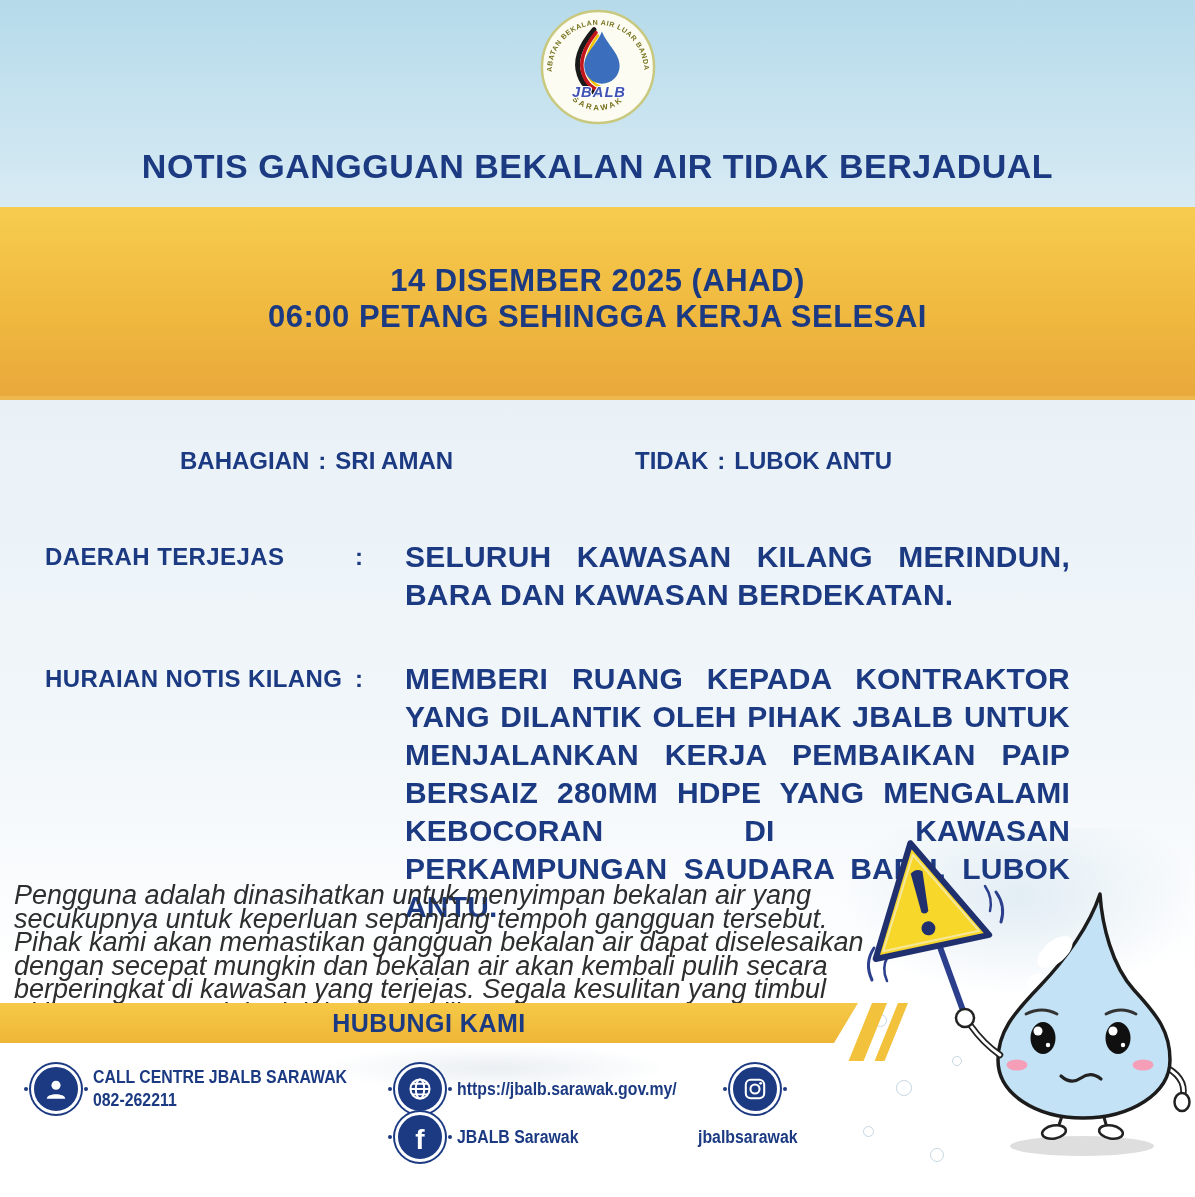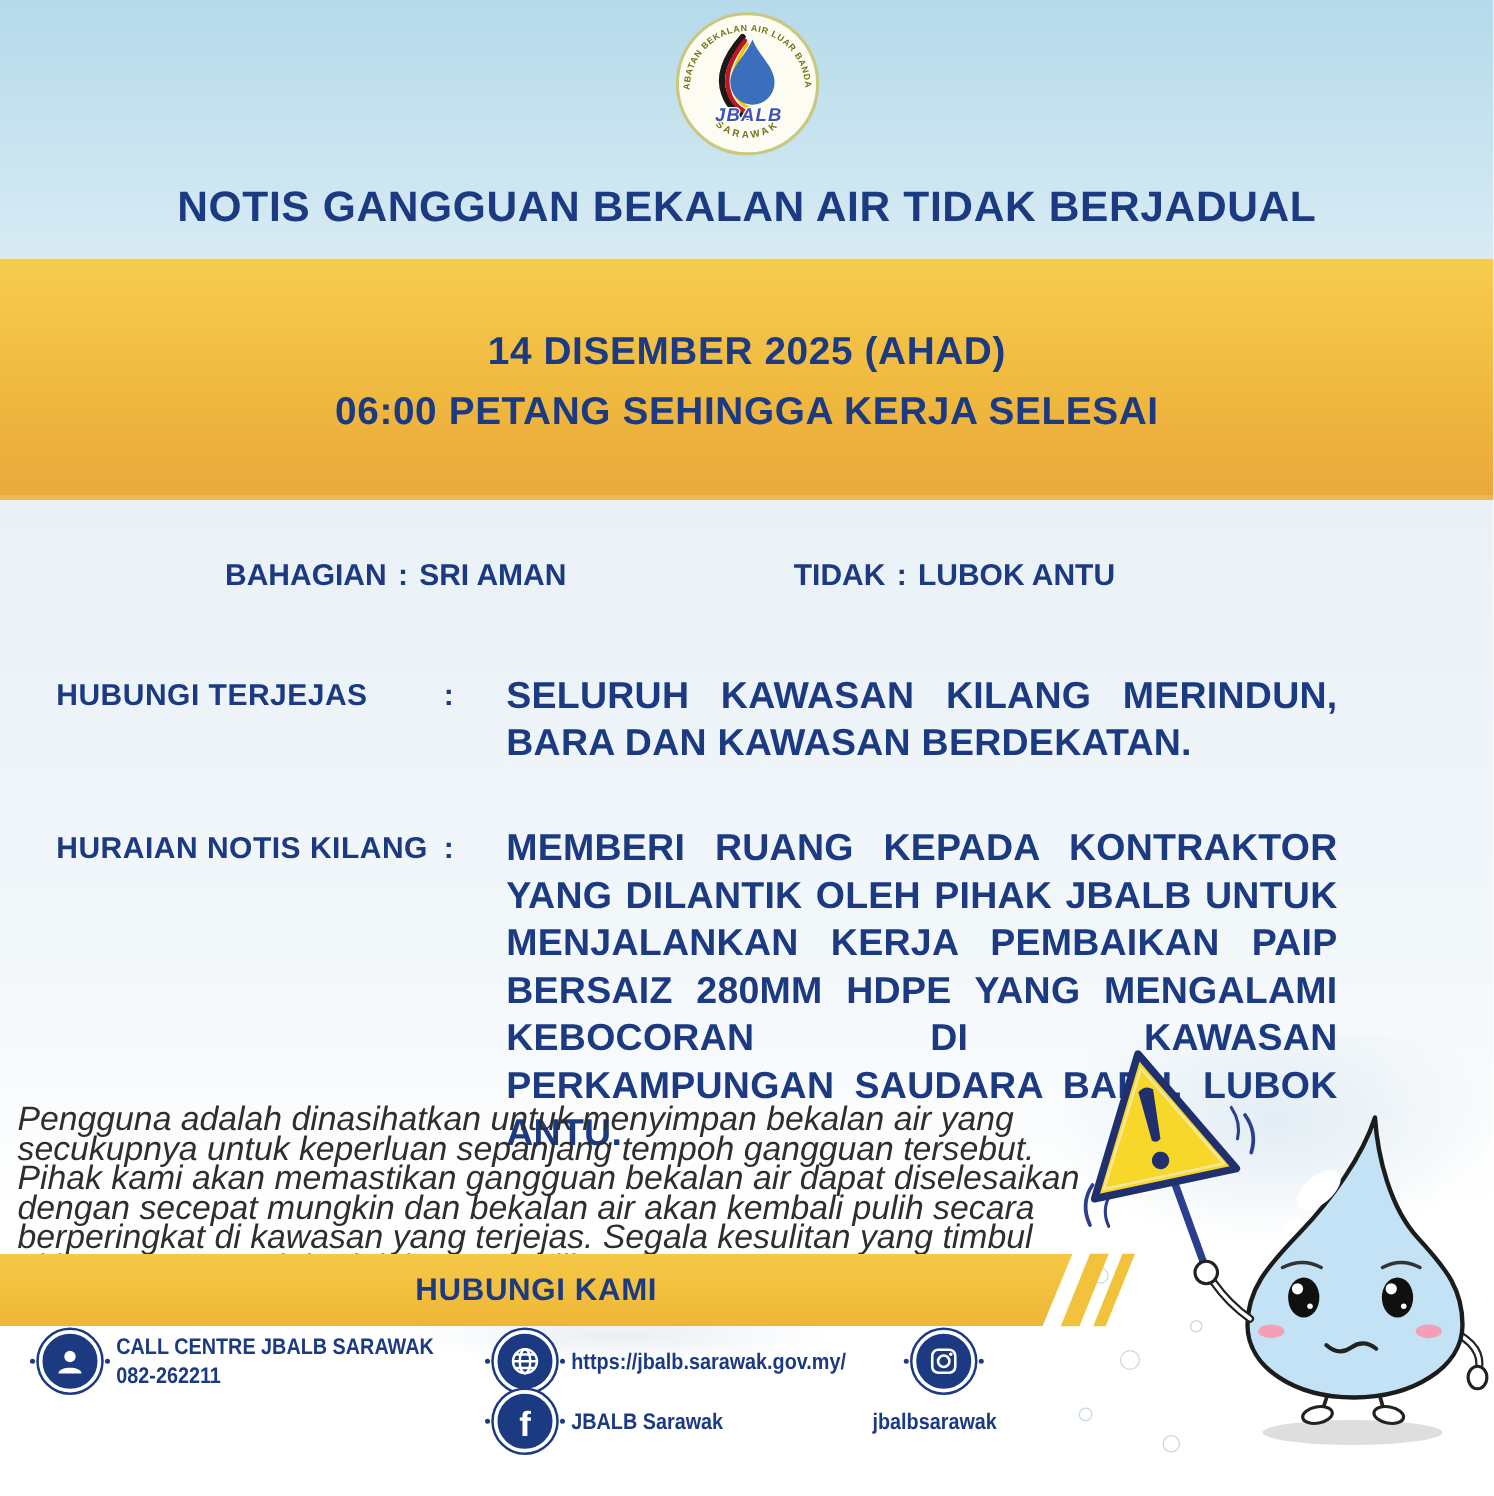--- a/index.html
+++ b/index.html
@@ -16,21 +16,21 @@
        background:linear-gradient(180deg,var(--sky-top) 0%,var(--sky-bottom) 100%);}
   .logo{position:absolute;left:50%;top:8px;transform:translateX(-50%);width:118px;height:118px;}
   .title{position:absolute;left:0;top:147px;width:100%;text-align:center;
          font-size:34px;font-weight:700;color:var(--navy);letter-spacing:.5px;}
 
   
   .date-banner{position:absolute;left:0;top:207px;width:100%;height:193px;
        background:linear-gradient(180deg,var(--gold-top) 0%,#F0B93F 55%,var(--gold-bottom) 100%);
        border-bottom:4px solid #EDB94E;box-sizing:border-box;text-align:center;color:var(--navy);}
   .date-line1{padding-top:56px;font-size:31px;font-weight:700;letter-spacing:.5px;}
-  .date-line2{margin-top:12px;font-size:31px;font-weight:700;letter-spacing:.5px;}
+  .date-line2{font-size:31px;font-weight:700;letter-spacing:.5px;}
 
   
   .body-bg{position:absolute;left:0;top:400px;width:100%;height:797px;
        background:linear-gradient(180deg,#E9F1F7 0%,#F2F7FA 45%,#FFFFFF 72%);}
 
   .loc-row{position:absolute;left:0;top:447px;width:100%;height:30px;color:var(--navy);
            font-size:24px;font-weight:700;}
   .loc-bahagian{position:absolute;left:180px;top:0;}
   .loc-daerah{position:absolute;left:635px;top:0;}
   .loc-sep{margin:0 9px;}
@@ -40,21 +40,21 @@
   .section-1{top:538px;}
   .section-2{top:660px;}
   .section-label{font-size:24px;font-weight:700;letter-spacing:.4px;line-height:38px;}
   .section-sep{font-size:24px;font-weight:700;line-height:38px;}
   .section-text{font-size:30px;font-weight:700;line-height:38px;text-align:justify;letter-spacing:.2px;}
 
   .disclaimer{position:absolute;left:14px;top:884px;width:856px;margin:0;
       font-style:italic;font-size:27px;line-height:23.5px;color:var(--disclaimer-gray);}
 
   
-  .contact-bar{position:absolute;left:0;top:1003px;width:858px;height:58px;
+  .contact-bar{position:absolute;left:0;top:1003px;width:858px;height:40px;
       background:linear-gradient(180deg,#F5C947,#EFB636);
       clip-path:polygon(0 0,100% 0,calc(100% - 24px) 100%,0 100%);
       display:flex;align-items:center;justify-content:center;}
   .contact-bar-title{font-size:25px;font-weight:700;color:var(--navy);letter-spacing:.5px;}
   .bar-stripe{position:absolute;top:1003px;height:58px;background:var(--bar-gold);
       transform:skewX(-22deg);transform-origin:top left;}
   .bar-stripe-1{left:872px;width:15px;}
   .bar-stripe-2{left:898px;width:10px;}
 
   
@@ -129,21 +129,21 @@
   <div class="bubble" style="left:863px;top:1126px;width:9px;height:9px;"></div>
   <div class="bubble" style="left:930px;top:1148px;width:12px;height:12px;"></div>
   <div class="bubble" style="left:952px;top:1056px;width:8px;height:8px;"></div>
 
   <div class="loc-row">
     <span class="loc-bahagian"><span>BAHAGIAN</span><span class="loc-sep">:</span><span>SRI AMAN</span></span>
     <span class="loc-daerah"><span>TIDAK</span><span class="loc-sep">:</span><span>LUBOK ANTU</span></span>
   </div>
 
   <div class="section section-1">
-    <span class="section-label">HUBUNGI TERJEJAS</span>
+    <span class="section-label">DAERAH TERJEJAS</span>
     <span class="section-sep">:</span>
     <div class="section-text">SELURUH KAWASAN KILANG MERINDUN, BARA DAN KAWASAN BERDEKATAN.</div>
   </div>
 
   <div class="section section-2">
     <span class="section-label">HURAIAN NOTIS KILANG</span>
     <span class="section-sep">:</span>
     <div class="section-text">MEMBERI RUANG KEPADA KONTRAKTOR YANG DILANTIK OLEH PIHAK JBALB UNTUK MENJALANKAN KERJA PEMBAIKAN PAIP BERSAIZ 280MM HDPE YANG MENGALAMI KEBOCORAN DI KAWASAN PERKAMPUNGAN SAUDARA BARU, LUBOK ANTU.</div>
   </div>
 

